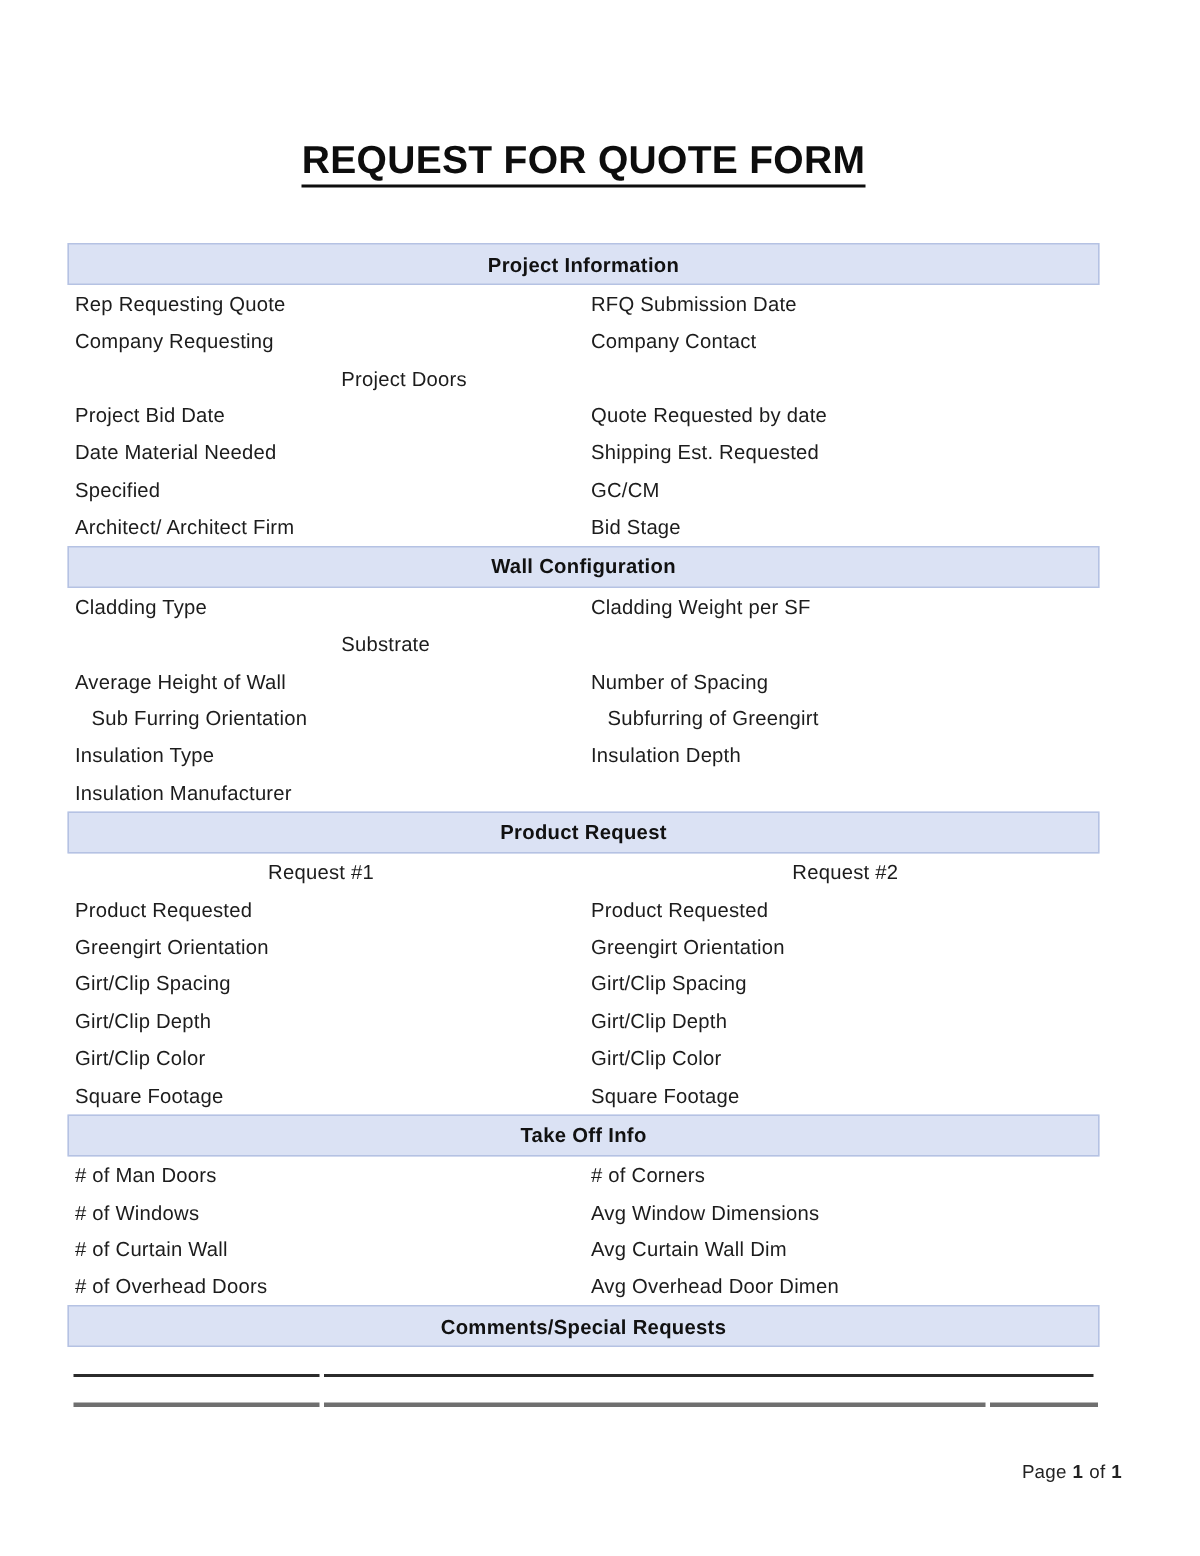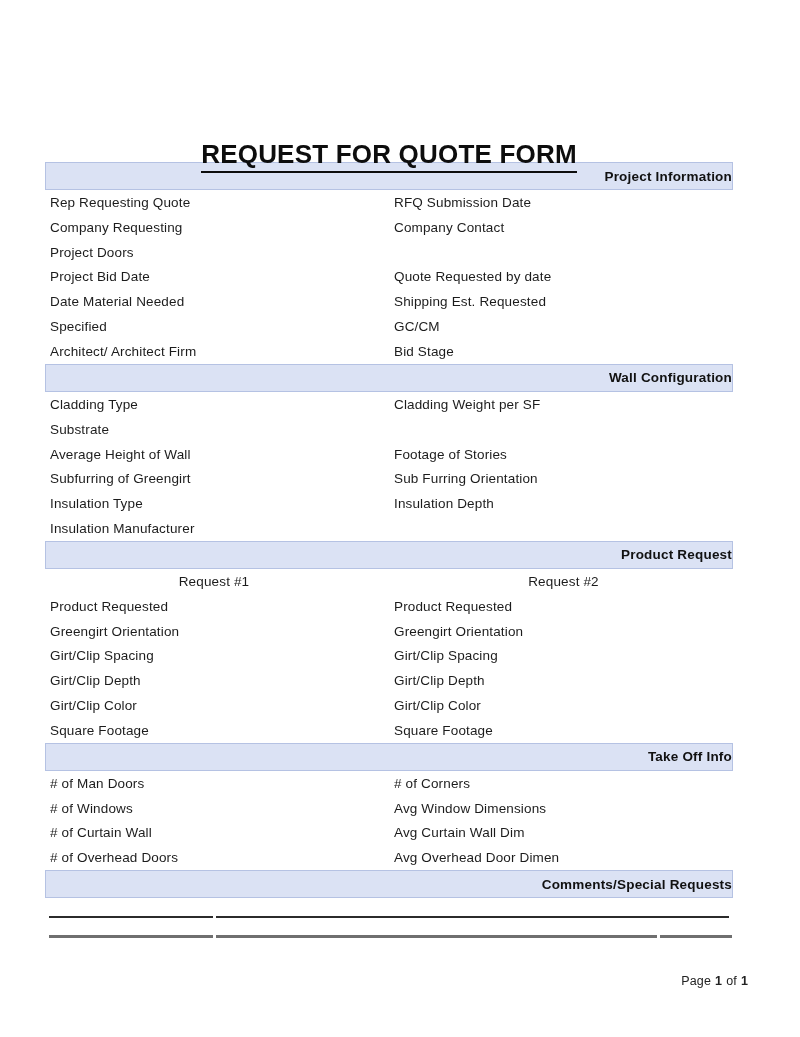--- a/index.html
+++ b/index.html
@@ -11,33 +11,33 @@
     color: #1c1c1c;
     overflow: hidden;
   }
   .doc { position: absolute; left: 45px; top: 0; width: 688px; }
 
   .title-wrap { margin: 92px 0 38px 0; text-align: center; height: 32px; }
   .title-text {
     display: inline-block;
     font-size: 26px; font-weight: 700; color: #0d0d0d;
     letter-spacing: 0.2px; line-height: 1.1;
-    border-bottom: 2.5px solid #0d0d0d; padding-bottom: 2px; margin-top: 48px;
+    border-bottom: 2.5px solid #0d0d0d; padding-bottom: 2px;
   }
 
   .bar {
     height: 28px;
     background: #dbe2f4;
     border: 1px solid #b5c2e3;
-    display: flex; align-items: center; justify-content: flex-end;
+    display: flex; align-items: center; justify-content: center;
     font-size: 13.5px; font-weight: 700; color: #111;
     letter-spacing: 0.2px;
   }
 
-  .row { height: 24.85px; display: flex; align-items: center; font-size: 13.5px; letter-spacing: 0.15px; }
+  .row { height: 24.85px; display: flex; align-items: center; font-size: 13.5px; letter-spacing: 0.15px; justify-content: center; }
   .cell { height: 100%; display: flex; align-items: center; }
   .cell.left  { width: 333px; padding-left: 5px; }
   .cell.right { flex: 1; margin-left: 16px; }
   .row.subrow .cell { justify-content: center; }
   .row.subrow .cell.left { padding-left: 5px; }
 
   .fill-lines { margin-top: 18px; }
   .fill-line { display: flex; }
   .fill-line .seg { background: #2b2b2b; height: 2px; }
   .fill-line.first  .seg-a { width: 164px; margin-left: 4px; }
@@ -104,25 +104,25 @@
     </div>
     <div class="row">
       <div class="cell left">Cladding Type</div>
       <div class="cell right">Cladding Weight per SF</div>
     </div>
     <div class="row">
       <div class="cell left">Substrate</div>
     </div>
     <div class="row">
       <div class="cell left">Average Height of Wall</div>
-      <div class="cell right">Footage of Stories</div>
-    </div>
-    <div class="row">
+      <div class="cell right">Number of Spacing</div>
+    </div>
+    <div class="row">
+      <div class="cell right">Sub Furring Orientation</div>
       <div class="cell left">Subfurring of Greengirt</div>
-      <div class="cell right">Sub Furring Orientation</div>
     </div>
     <div class="row">
       <div class="cell left">Insulation Type</div>
       <div class="cell right">Insulation Depth</div>
     </div>
     <div class="row">
       <div class="cell left">Insulation Manufacturer</div>
       <div class="cell right"></div>
     </div>
   </section>

